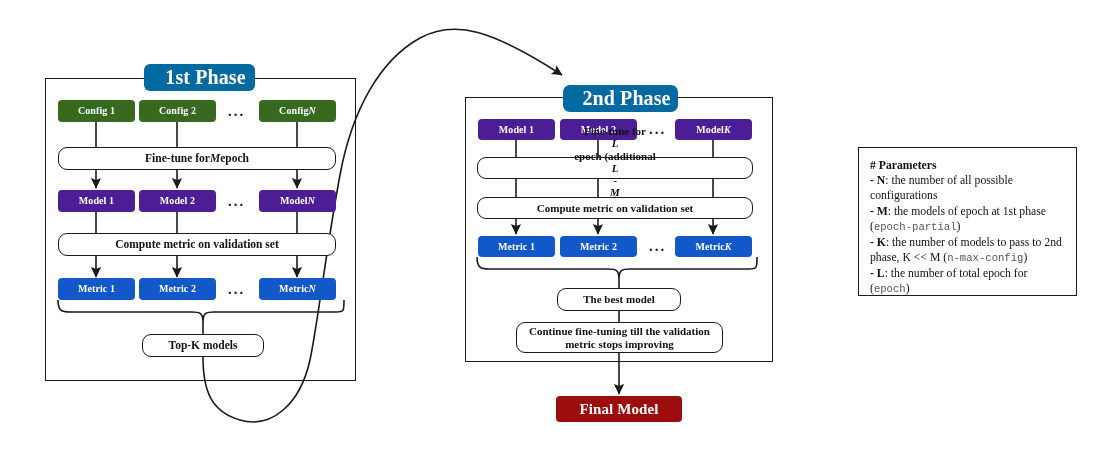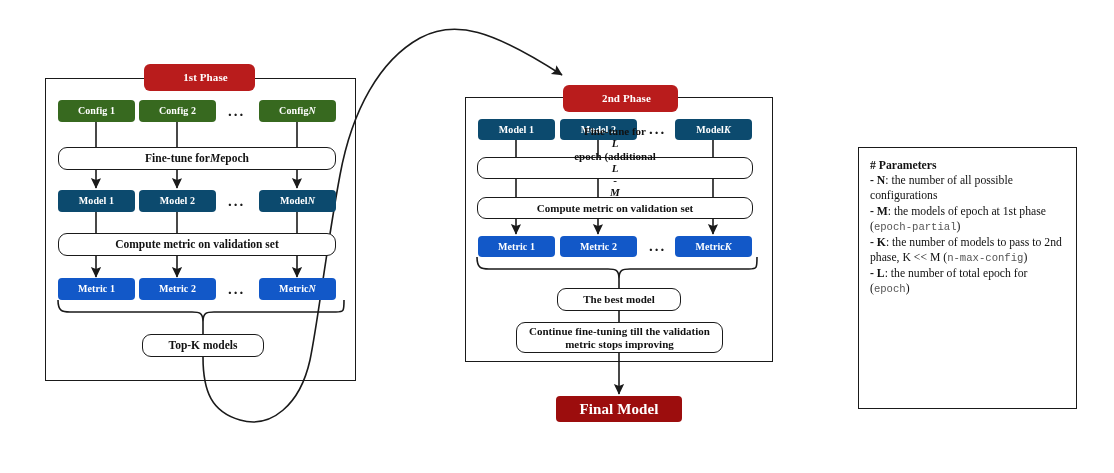--- a/index.html
+++ b/index.html
@@ -39,26 +39,26 @@
     white-space: nowrap;
   }
   
   .pill {
     border-radius: 4px;
     color: #ffffff;
     font-size: 10px;
     letter-spacing: 0.1px;
   }
   .pill.config { background: #37691f; }
-  .pill.model  { background: #0c4a6e; font-family: Liberation Serif, serif; }
+  .pill.model  { background: #4c1d95; font-family: Liberation Serif, serif; }
   .pill.metric { background: #1258c8; }
   .pill.final  { background: #9c0d0d; font-size: 15px; }
   .pill.phase  {
-    background: #b91c1c;
-    font-size: 11px;
+    background: #0369a1;
+    font-size: 20px;
     border-radius: 6px;
     padding-left: 12px;
   }
   
   .proc {
     background: #ffffff;
     border: 1.6px solid #1a1a1a;
     border-radius: 9px;
     color: #111111;
     font-size: 11.5px;
@@ -181,21 +181,21 @@
 
   <div class="node pill metric" style="left:58px; top:278px; width:77px; height:22px;">Metric 1</div>
   <div class="node pill metric" style="left:139px; top:278px; width:77px; height:22px;">Metric 2</div>
   <div class="ellipsis" style="left:220px; top:278px; width:33px; height:22px;">...</div>
   <div class="node pill metric" style="left:259px; top:278px; width:77px; height:22px;">Metric <em class="it">N</em></div>
 
   <div class="node proc" style="left:142px; top:334px; width:122px; height:23px;">Top-K models</div>
 
   <div class="phase-frame" style="left:465px; top:97px; width:308px; height:265px;"></div>
 
-  <div class="node pill phase" style="left:563px; top:85px; width:115px; height:27px;">2nd Phase</div>
+  <div class="node pill phase" style="left:563px; top:85px; width:115px; height:27px;border-radius:7px;">2nd Phase</div>
 
   <div class="node pill model" style="left:478px; top:119px; width:77px; height:21px;">Model 1</div>
   <div class="node pill model" style="left:560px; top:119px; width:77px; height:21px;">Model 2</div>
   <div class="ellipsis" style="left:641px; top:119px; width:33px; height:21px;">...</div>
   <div class="node pill model" style="left:675px; top:119px; width:77px; height:21px;">Model <em class="it">K</em></div>
 
   <div class="node proc small" style="left:477px; top:157px; width:276px; height:22px;flex-direction:column;">Fine-tune for <em class="it">L</em> epoch (additional <em class="it">L</em> - <em class="it">M</em> epoch)</div>
 
   <div class="node proc small" style="left:477px; top:197px; width:276px; height:22px;">Compute metric on validation set</div>
 
@@ -203,21 +203,21 @@
   <div class="node pill metric" style="left:560px; top:236px; width:77px; height:21px;">Metric 2</div>
   <div class="ellipsis" style="left:641px; top:236px; width:33px; height:21px;">...</div>
   <div class="node pill metric" style="left:675px; top:236px; width:77px; height:21px;">Metric <em class="it">K</em></div>
 
   <div class="node proc small" style="left:557px; top:288px; width:124px; height:23px;">The best model</div>
 
   <div class="node proc small" style="left:516px; top:322px; width:207px; height:31px;">Continue fine-tuning till the validation metric stops improving</div>
 
   <div class="node pill final" style="left:556px; top:396px; width:126px; height:26px;">Final Model</div>
 
-  <div class="params-box" style="left:858px; top:147px; width:219px; height:262px;">
+  <div class="params-box" style="left:858px; top:147px; width:219px; height:149px;">
     <div class="hdr"># Parameters</div>
     <div class="row">
       <b>- <span>N</span></b><span>: the number of all possible configurations</span>
     </div>
     <div class="row">
       <b>- <span>M</span></b><span>: the models of epoch at 1st phase </span>(<span class="mono">epoch-partial</span>)
     </div>
     <div class="row">
       <b>- <span>K</span></b><span>: the number of models to pass to 2nd phase, K &lt;&lt; M </span>(<span class="mono">n-max-config</span>)
     </div>

